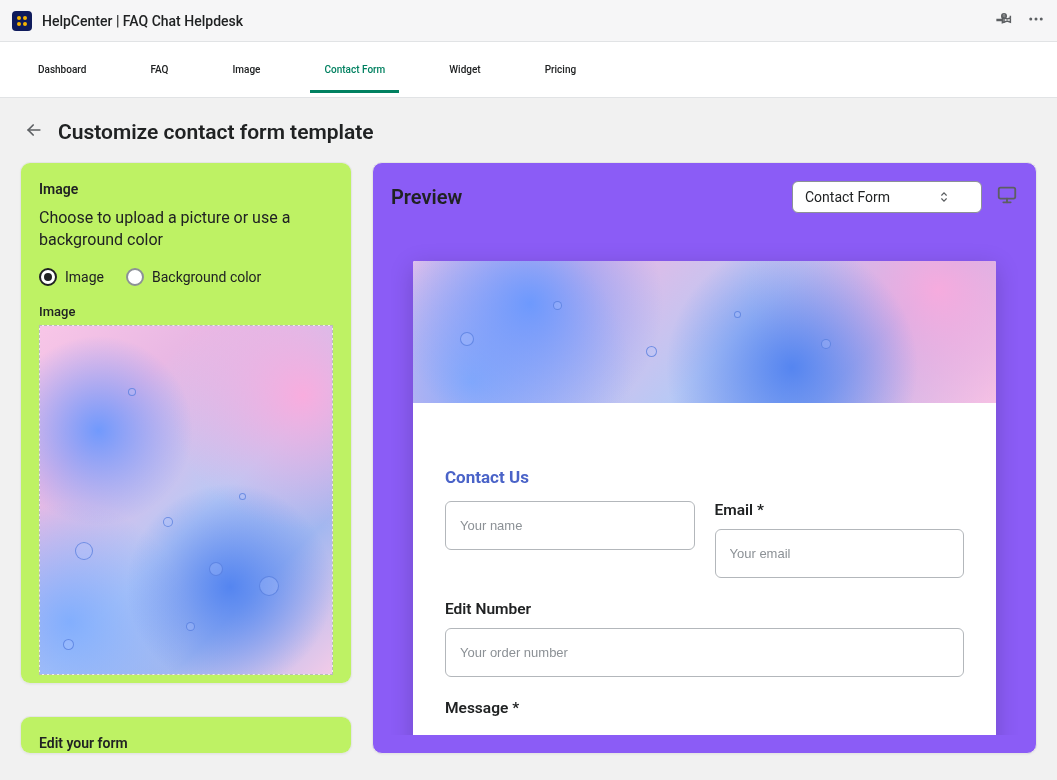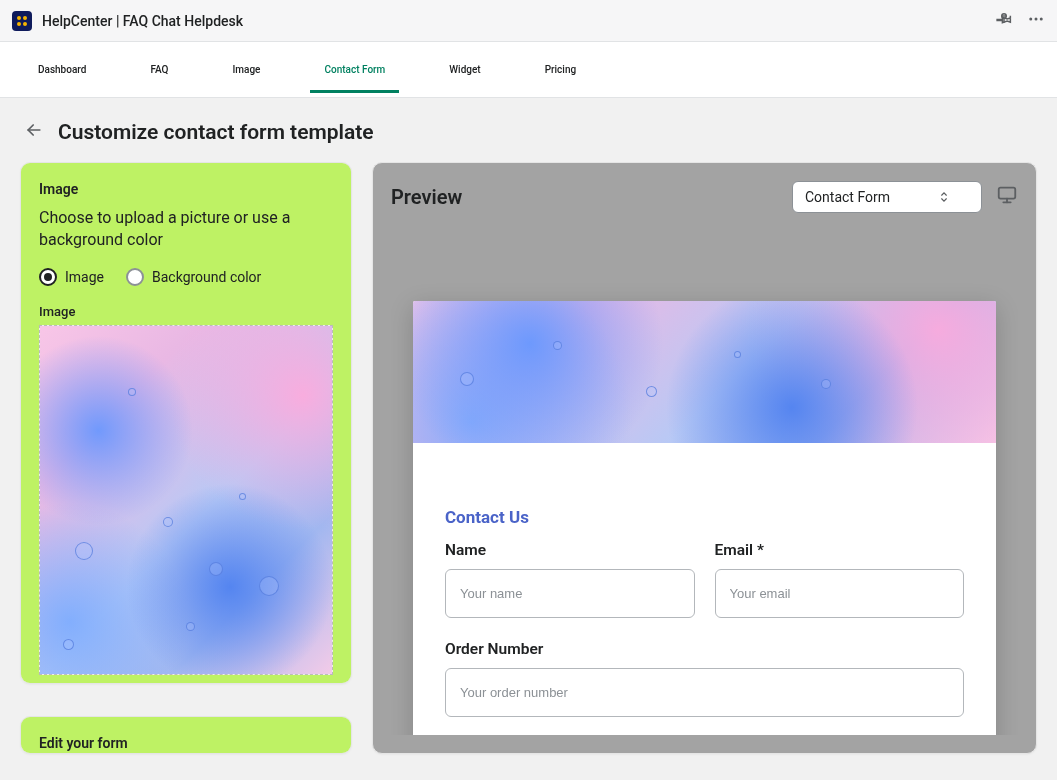--- a/index.html
+++ b/index.html
@@ -46,21 +46,21 @@
   background:
     radial-gradient(circle at 20% 30%, rgba(100,150,255,0.9) 0%, rgba(100,150,255,0) 28%),
     radial-gradient(circle at 65% 75%, rgba(80,130,240,0.95) 0%, rgba(80,130,240,0) 32%),
     radial-gradient(circle at 90% 20%, rgba(255,170,220,0.9) 0%, rgba(255,170,220,0) 35%),
     radial-gradient(circle at 10% 85%, rgba(120,170,255,0.85) 0%, rgba(120,170,255,0) 30%),
     linear-gradient(135deg, #f8c6e7 0%, #e9b8e4 25%, #b8c9f5 55%, #a1b7f0 75%, #f3cbe8 100%);
 }
 .bubbles { position: absolute; inset: 0; }
 .bubble { position: absolute; border: 1.5px solid rgba(80,120,220,0.7); border-radius: 50%; background: rgba(180,200,255,0.25); }
 
-.preview-card { flex: 1; background: #a3a3a3; border-radius: 10px; border: 1px solid #e5e5e5; box-shadow: 0 1px 2px rgba(0,0,0,0.04); padding: 18px; display: flex; flex-direction: column; overflow: hidden; gap: 40px; }
+.preview-card { flex: 1; background: #8b5cf6; border-radius: 10px; border: 1px solid #e5e5e5; box-shadow: 0 1px 2px rgba(0,0,0,0.04); padding: 18px; display: flex; flex-direction: column; overflow: hidden; }
 .preview-head { display: flex; align-items: center; justify-content: space-between; margin-bottom: 18px; }
 .preview-title { font-size: 20px; font-weight: 650; }
 .preview-head-right { display: flex; align-items: center; gap: 14px; }
 .preview-select { border: 1px solid #8c9196; border-radius: 6px; padding: 7px 30px 7px 12px; font-size: 14px; background: #fff; position: relative; min-width: 190px; display: flex; align-items: center; justify-content: space-between; cursor: pointer; }
 .preview-select svg { width: 14px; height: 14px; color: #5c5f62; }
 .device-icon { width: 22px; height: 22px; cursor: pointer; color: #5c5f62; }
 
 .preview-scroll { flex: 1; overflow-y: auto; position: relative; padding: 0 2px; }
 .preview-scroll::-webkit-scrollbar { width: 10px; }
 .preview-scroll::-webkit-scrollbar-track { background: #f0f0f0; }
@@ -198,31 +198,30 @@
             <span class="bubble" style="left:24%; top:28%; width:9px; height:9px;"></span>
             <span class="bubble" style="left:40%; top:60%; width:11px; height:11px;"></span>
             <span class="bubble" style="left:55%; top:35%; width:7px; height:7px;"></span>
             <span class="bubble" style="left:70%; top:55%; width:10px; height:10px;"></span>
           </div>
         </div>
         <div class="form-body">
           <div class="form-heading">Contact Us</div>
           <div class="form-row">
             <div class="form-field">
-              <label class="form-label">Name</label>
               <input class="form-input" placeholder="Your name" style="">
             </div>
             <div class="form-field">
               <label class="form-label">Email *</label>
               <input class="form-input" placeholder="Your email" style="">
             </div>
           </div>
           <div class="form-row">
             <div class="form-field">
-              <label class="form-label">Order Number</label>
+              <label class="form-label">Edit Number</label>
               <input class="form-input" placeholder="Your order number" style="">
             </div>
           </div>
           <div class="form-row">
             <div class="form-field">
               <label class="form-label">Message *</label>
             </div>
           </div>
         </div>
       </div>

